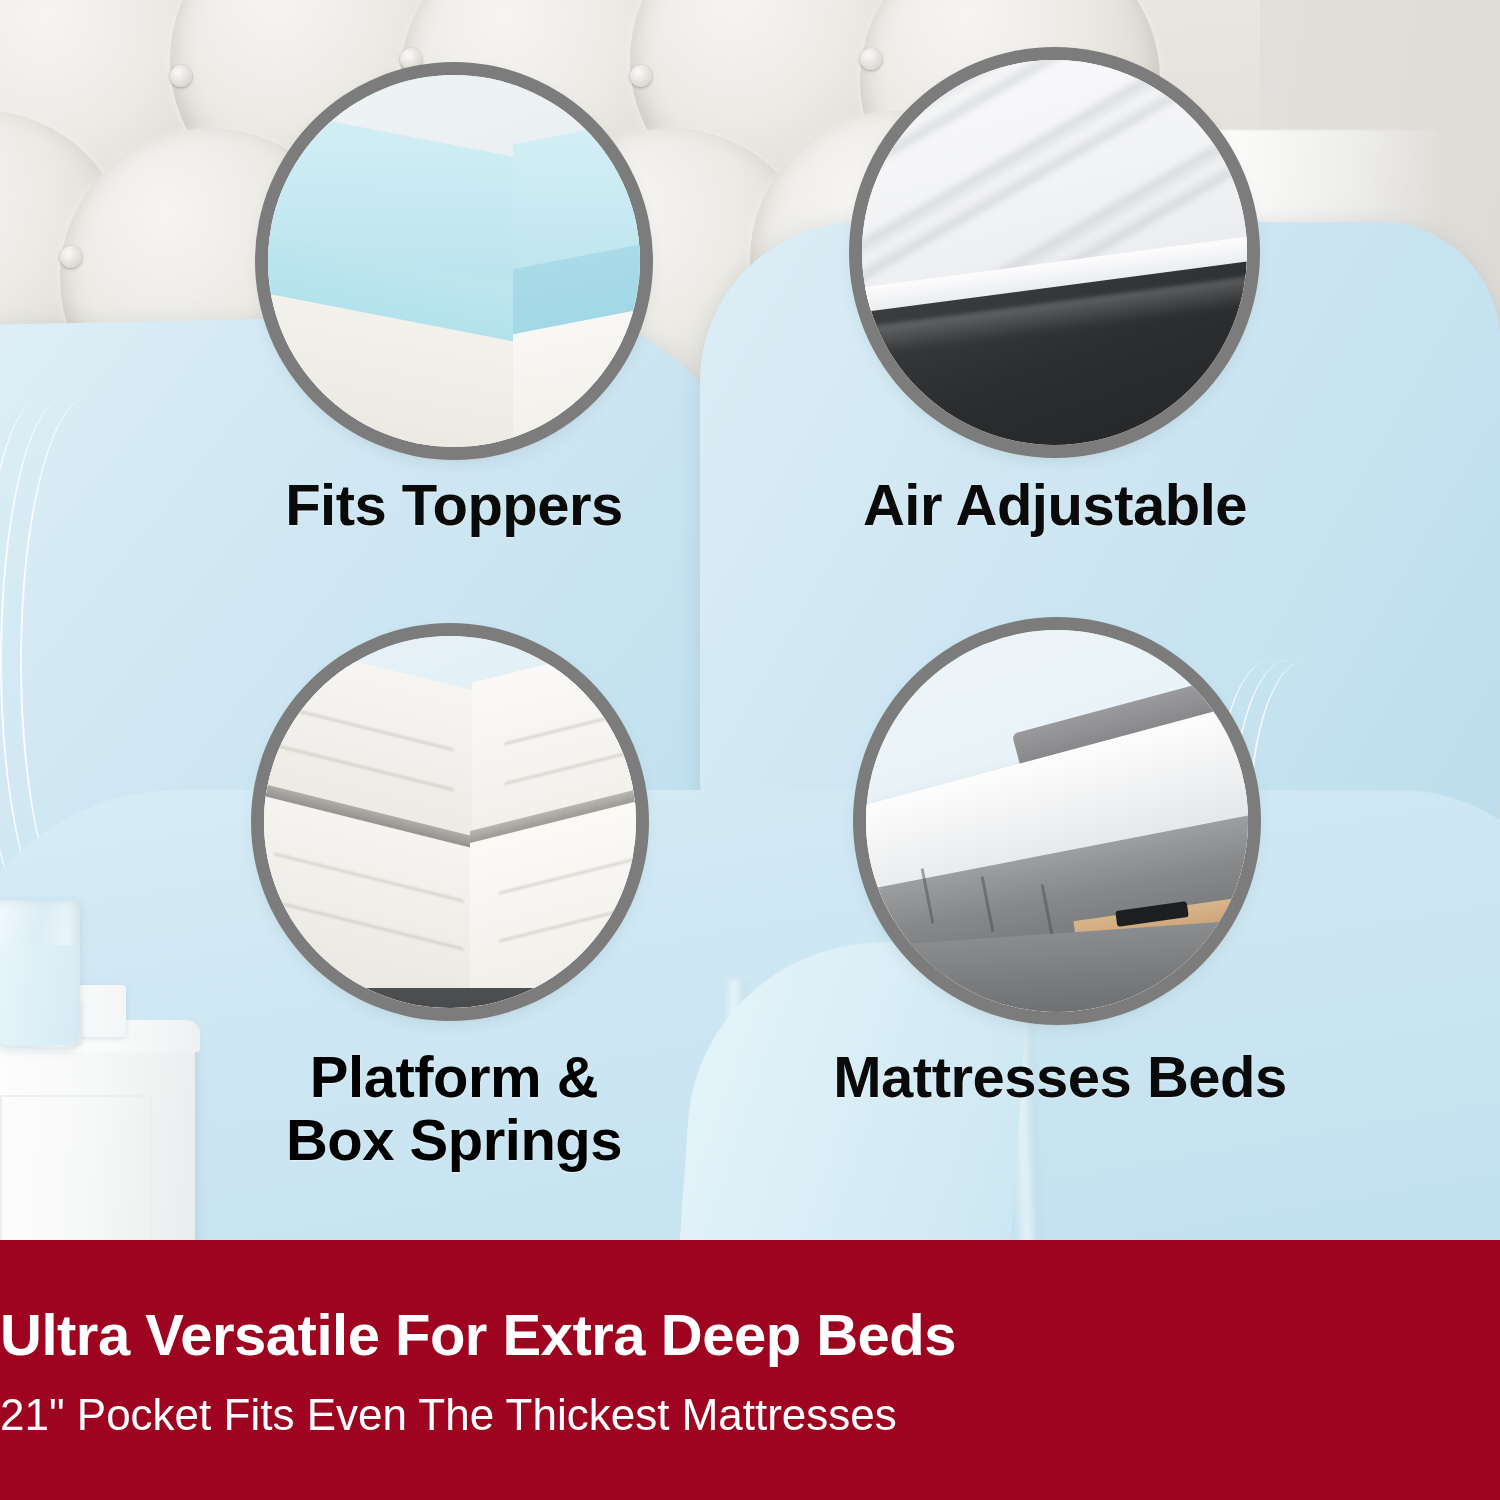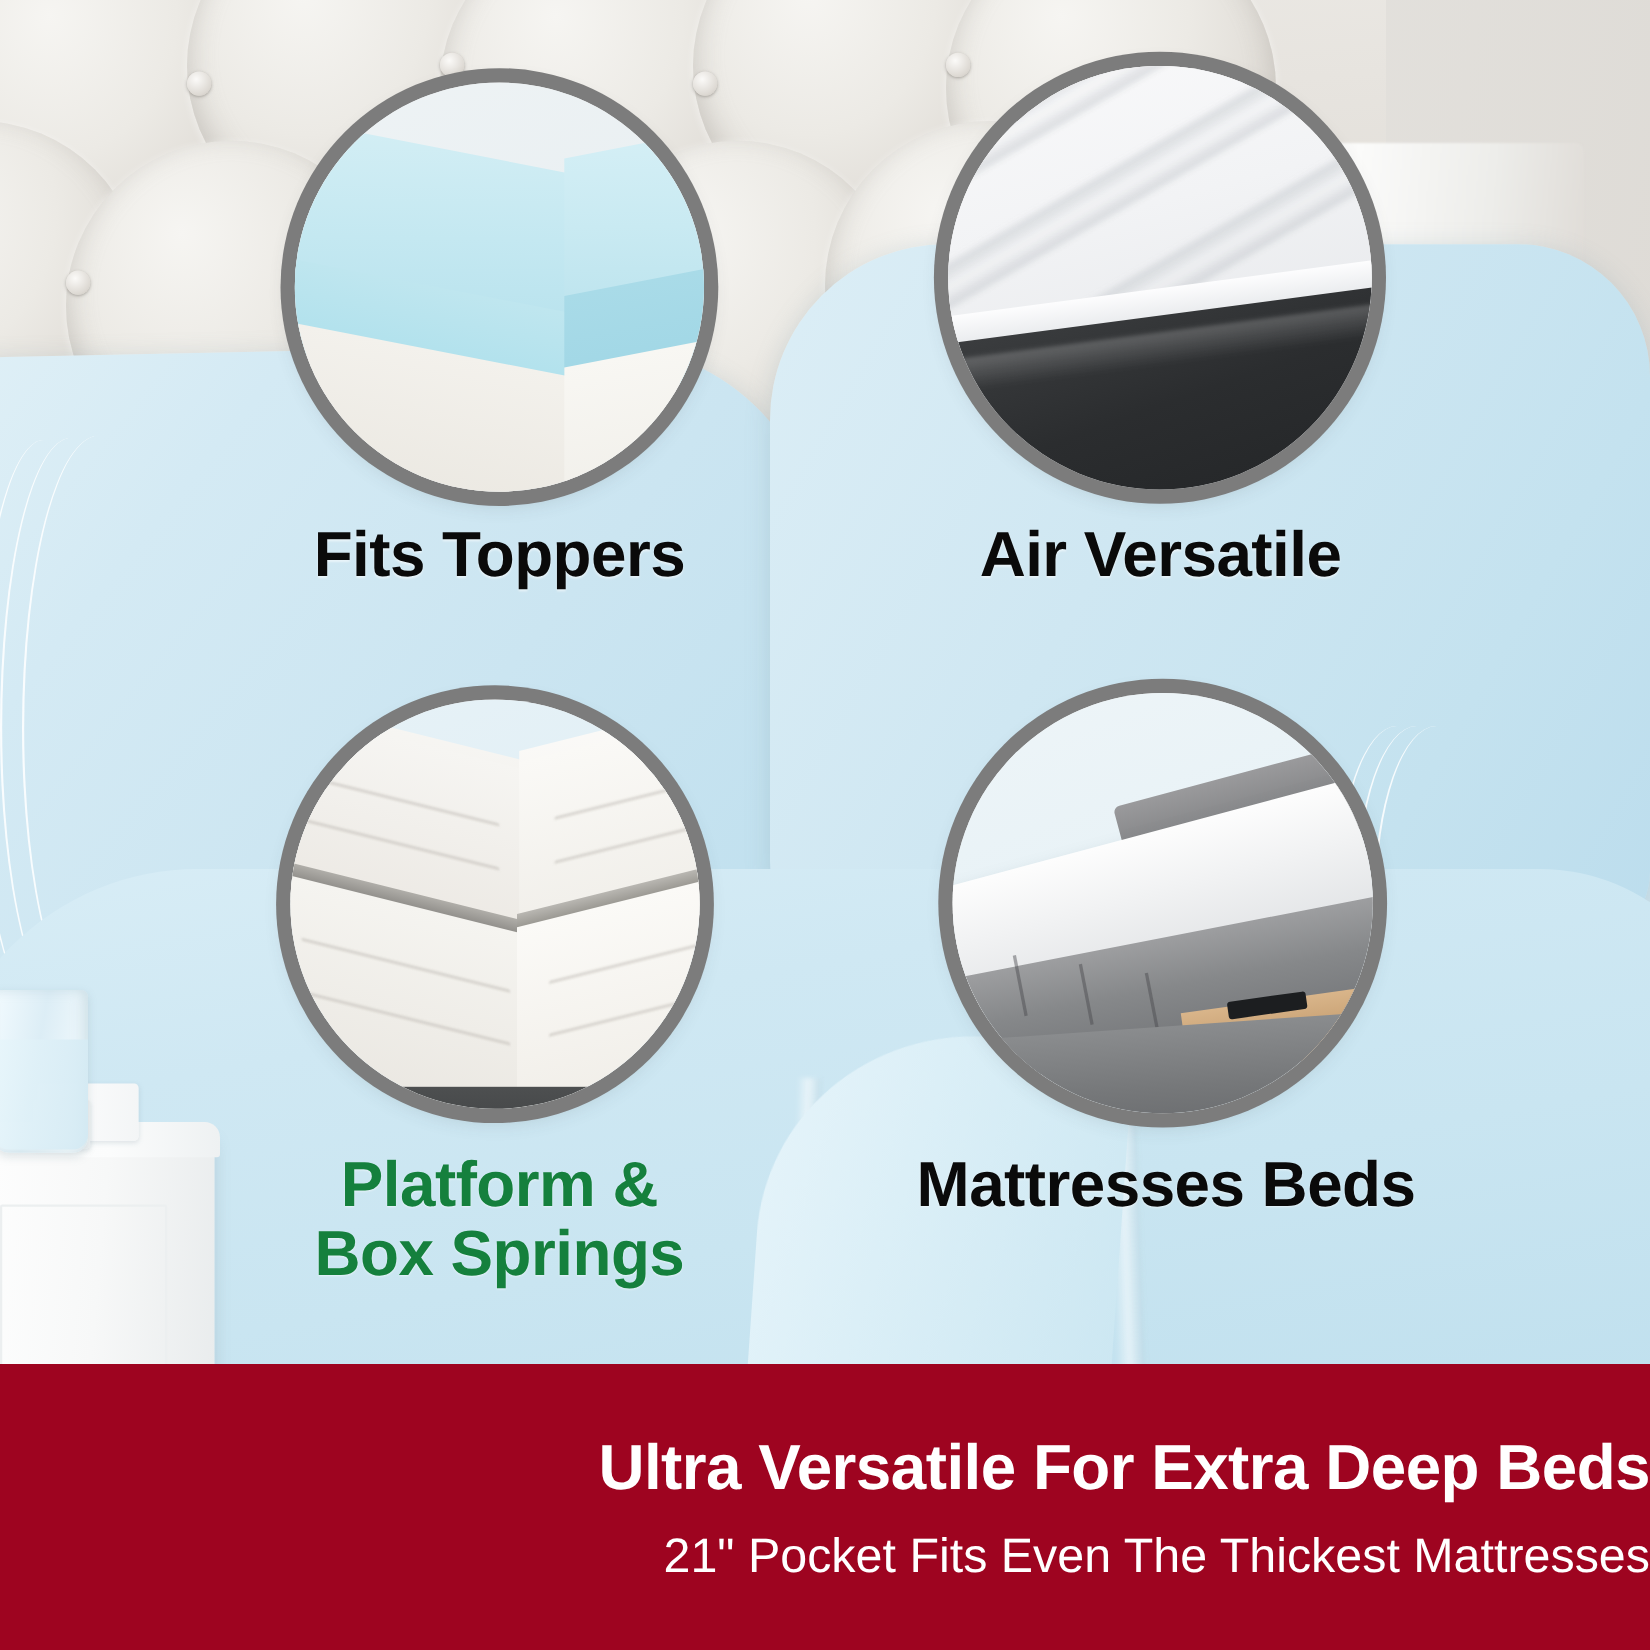--- a/index.html
+++ b/index.html
@@ -313,21 +313,21 @@
     text-align:center;
     line-height:1.08;
     white-space:pre-line;
     text-shadow: 0 1px 2px rgba(255,255,255,.55);
   }
 
   
   .banner {
     position:absolute; left:0; bottom:0; width:1500px; height:260px;
     display:flex; flex-direction:column;
-    align-items:flex-end; justify-content:center;
+    align-items:flex-start; justify-content:center;
     gap:22px;
   }
   .banner-title {
     color:#ffffff; font-weight:700; font-size:58px;
     letter-spacing:-0.5px; text-align:center;
   }
   .banner-sub {
     color:#ffffff; font-weight:400; font-size:44px;
     letter-spacing:0px; text-align:center;
   }
@@ -415,21 +415,21 @@
         <div class="am-bg"></div>
         <div class="am-top"></div>
         <div class="am-chan" style="left:-150px; top:10px;"></div>
         <div class="am-chan" style="left:-100px; top:90px;"></div>
         <div class="am-chan" style="left:-50px;  top:170px;"></div>
         <div class="am-lip"></div>
         <div class="am-black"></div>
         <div class="am-black-hl"></div>
       </div>
     </div>
-    <div class="feature-label" style="left: 790px; top: 474px; width: 530px; font-size: 58px; color: rgb(10, 10, 10);">Air Versatile</div>
+    <div class="feature-label" style="left: 790px; top: 474px; width: 530px; font-size: 58px; color: rgb(10, 10, 10);">Air Adjustable</div>
   </div>
 
   <div class="feature">
     <div class="circle" style="left: 264px; top: 636px; width: 372px; height: 372px; box-shadow: rgb(124, 124, 124) 0px 0px 0px 13px, rgba(60, 70, 75, 0.3) 0px 6px 22px;">
       <div class="circle-inner">
         <div class="bs-bg"></div>
         <div class="bs-topL"></div>
         <div class="bs-topR"></div>
         <div class="bs-upperL"></div>
         <div class="bs-upperR"></div>
@@ -441,21 +441,21 @@
         <div class="bs-pipeR"></div>
         <div class="bs-lowL"></div>
         <div class="bs-lowR"></div>
         <div class="bs-wave" style="left:10px;  top:240px; width:190px; transform:skewY(14deg);"></div>
         <div class="bs-wave" style="left:10px;  top:288px; width:190px; transform:skewY(14deg);"></div>
         <div class="bs-wave" style="left:235px; top:232px; width:190px; transform:skewY(-14deg);"></div>
         <div class="bs-wave" style="left:235px; top:280px; width:190px; transform:skewY(-14deg);"></div>
         <div class="bs-darkbase"></div>
       </div>
     </div>
-    <div class="feature-label" style="left: 214px; top: 1046px; width: 480px; font-size: 58px; color: #15803d;">Platform &amp;
+    <div class="feature-label" style="left: 214px; top: 1046px; width: 480px; font-size: 58px; color: #000000;">Platform &amp;
 Box Springs</div>
   </div>
 
   <div class="feature">
     <div class="circle" style="left: 866px; top: 630px; width: 382px; height: 382px; box-shadow: rgb(124, 124, 124) 0px 0px 0px 13px, rgba(60, 70, 75, 0.3) 0px 6px 22px;">
       <div class="circle-inner">
         <div class="ab-bg"></div>
         <div class="ab-matt2"></div>
         <div class="ab-matt"></div>
         <div class="ab-baseTop"></div>

